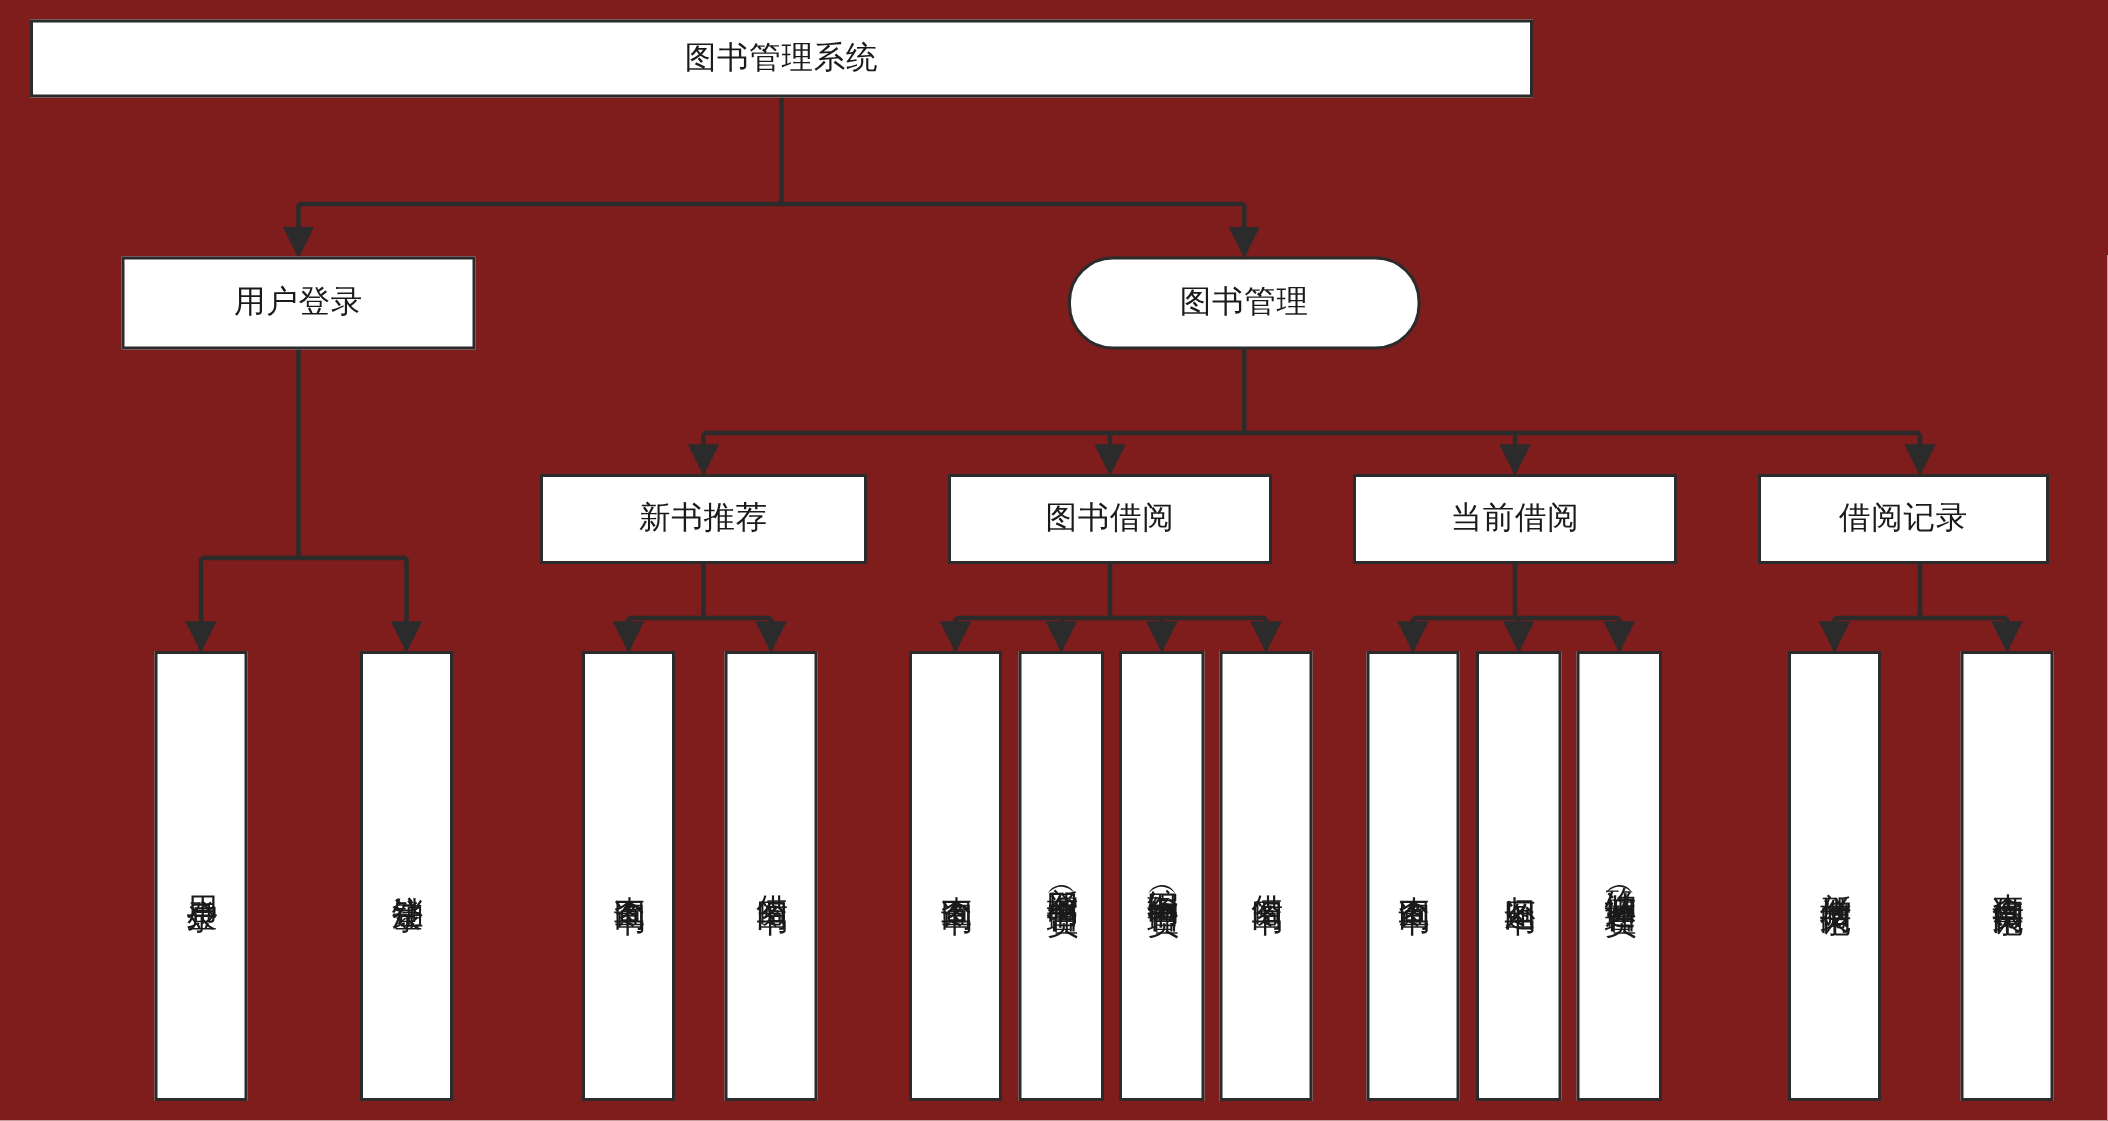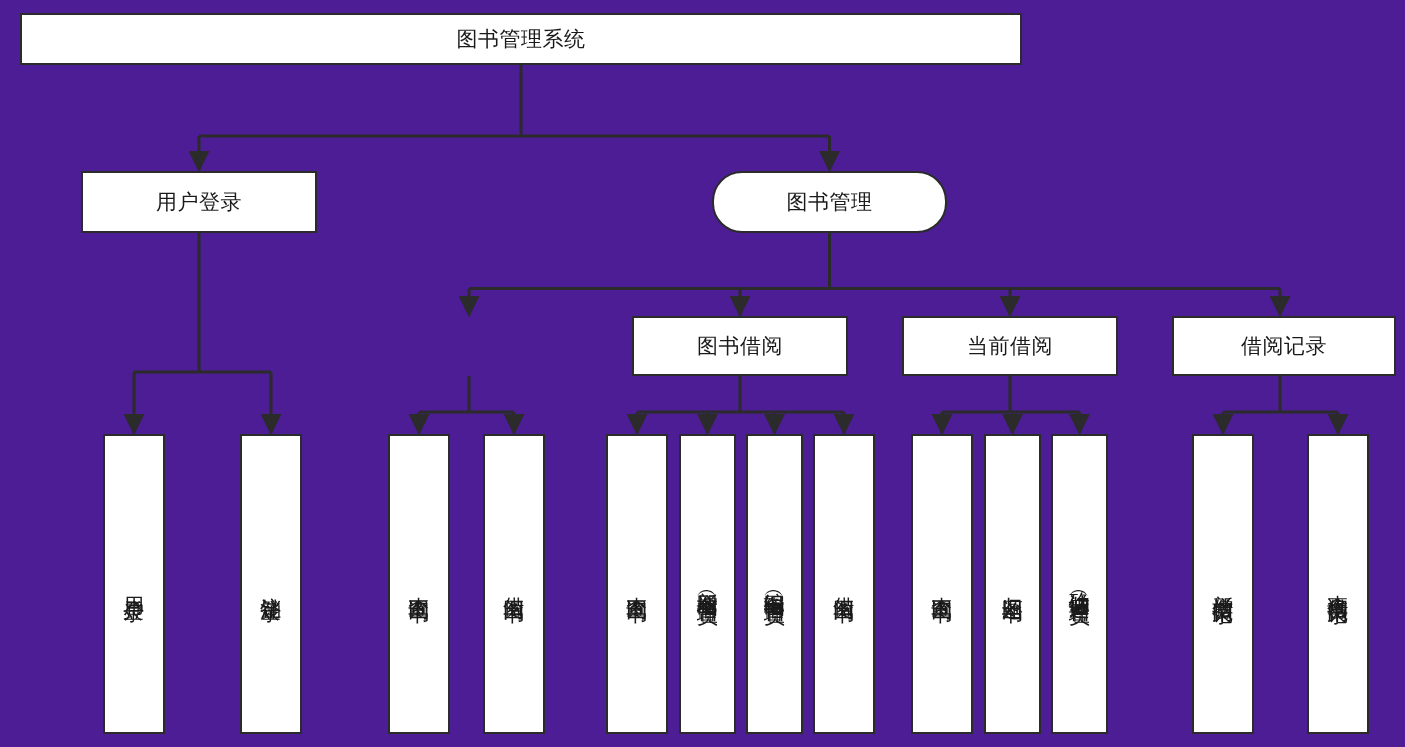--- a/index.html
+++ b/index.html
@@ -8,21 +8,21 @@
     padding: 0;
     background: #ffffff;
   }
   body {
     font-family: "Liberation Sans", "DejaVu Sans", sans-serif;
   }
   #canvas {
     position: relative;
     width: 1405px;
     height: 747px;
-    background: #4c1d95;
+    background: #7f1d1d;
     overflow: hidden;
   }
   svg.edges {
     position: absolute;
     left: 0;
     top: 0;
     width: 1405px;
     height: 747px;
     pointer-events: none;
   }
@@ -120,27 +120,30 @@
     <span class="label">图书管理系统</span>
   </div>
 
   <div class="node horiz" style="left: 81px; top: 171px; width: 236px; height: 62px;">
     <span class="label">用户登录</span>
   </div>
   <div class="node horiz" style="left: 712px; top: 171px; width: 235px; height: 62px; border-radius: 30px;">
     <span class="label">图书管理</span>
   </div>
 
+  <div class="node horiz" style="left: 360px; top: 316px; width: 218px; height: 60px;">
+    <span class="label">新书推荐</span>
+  </div>
   <div class="node horiz" style="left: 632px; top: 316px; width: 216px; height: 60px;">
     <span class="label">图书借阅</span>
   </div>
   <div class="node horiz" style="left: 902px; top: 316px; width: 216px; height: 60px;">
     <span class="label">当前借阅</span>
   </div>
-  <div class="node horiz" style="left: 1172px; top: 316px; width: 224px; height: 60px;">
+  <div class="node horiz" style="left: 1172px; top: 316px; width: 194px; height: 60px;">
     <span class="label">借阅记录</span>
   </div>
 
   <div class="node vert" style="left: 103px; top: 434px; width: 62px; height: 300px;">
     <span class="label">用户登录</span>
   </div>
   <div class="node vert" style="left: 240px; top: 434px; width: 62px; height: 300px;">
     <span class="label">注销登录</span>
   </div>
 

